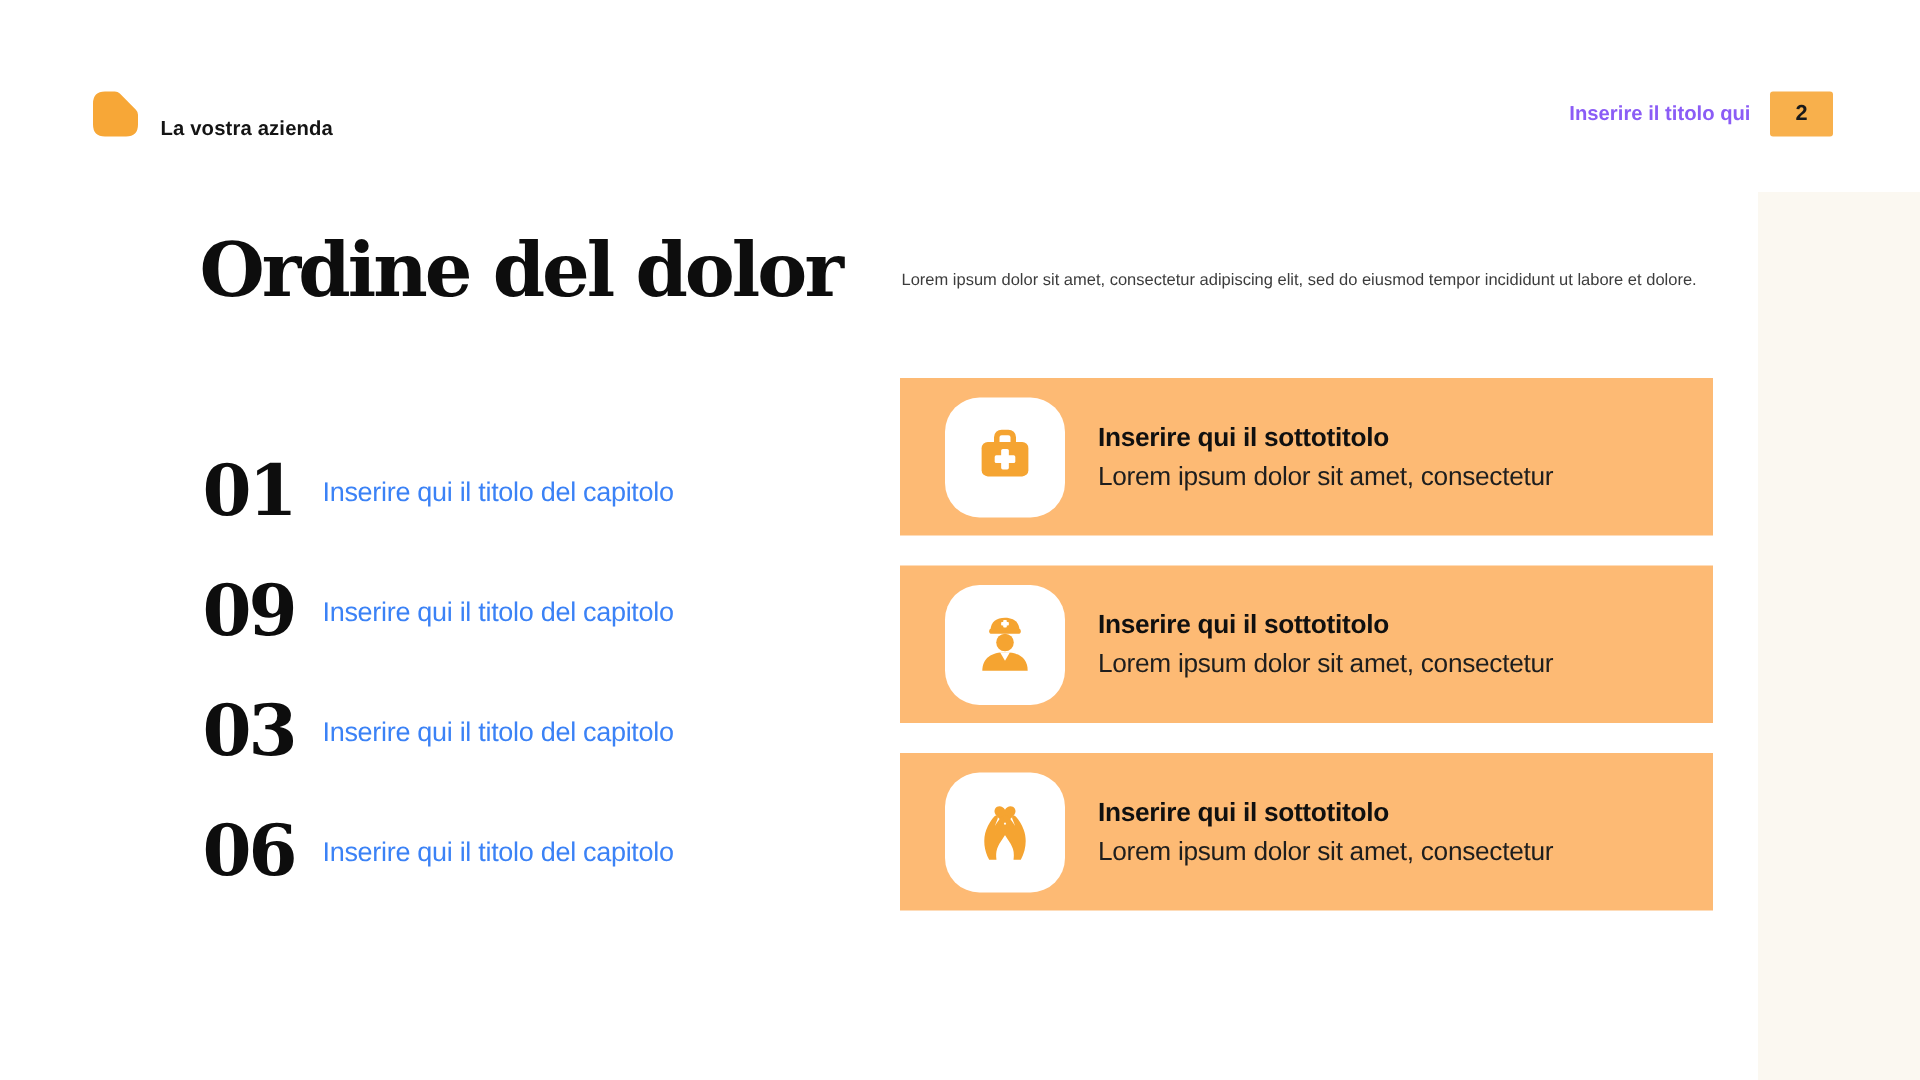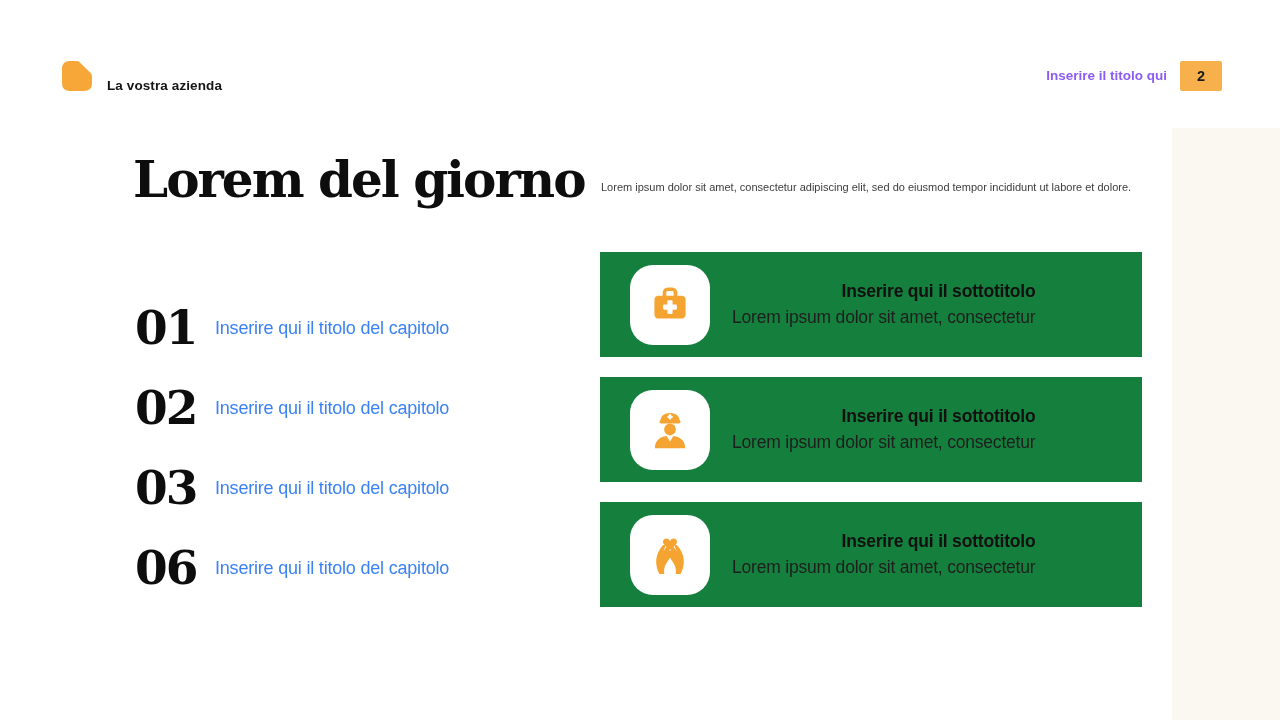--- a/index.html
+++ b/index.html
@@ -37,22 +37,22 @@
   .chapter-row{display:flex;align-items:center;margin-bottom:37px;height:43px;}
   .chapter-number{
     width:80px;font-family:"DejaVu Serif","Liberation Serif",serif;
     font-size:47px;font-weight:700;letter-spacing:-2px;color:#0d0d0d;line-height:43px;
   }
   .chapter-label{font-size:18px;color:#3b82f6;margin-top:2px;letter-spacing:-.2px;}
 
   
   .cards{position:absolute;left:600px;top:252px;width:542px;}
   .card{
-    width:542px;height:105px;background:#15803d;margin-bottom:20px;
-    display:flex;align-items:center;padding-left:30px;box-sizing:border-box;text-align:right;
+    width:542px;height:105px;background:#fdba74;margin-bottom:20px;
+    display:flex;align-items:center;padding-left:30px;box-sizing:border-box;
   }
   .icon-box{
     width:80px;height:80px;background:#ffffff;border-radius:23px;
     display:flex;align-items:center;justify-content:center;flex-shrink:0;
   }
   .card-text{margin-left:22px;}
   .card-title{font-size:17.5px;font-weight:700;color:#101010;margin:0 0 5px 0;letter-spacing:-.2px;}
   .card-body{font-size:17.5px;color:#1e1e1e;margin:0;letter-spacing:-.2px;}
 </style>
 </head>
@@ -69,30 +69,30 @@
       </svg>
     </span>
     <span class="brand-name">La vostra azienda</span>
   </div>
 
   <div class="header-right">
     <span class="hr-title">Inserire il titolo qui</span>
     <span class="page-badge">2</span>
   </div>
 
-  <h1 class="main-title">Lorem del giorno</h1>
+  <h1 class="main-title">Ordine del dolor</h1>
   <p class="desc">Lorem ipsum dolor sit amet, consectetur adipiscing elit, sed do eiusmod tempor incididunt ut labore et dolore.</p>
 
   <div class="chapters">
     <div class="chapter-row">
       <span class="chapter-number">01</span>
       <span class="chapter-label">Inserire qui il titolo del capitolo</span>
     </div>
     <div class="chapter-row">
-      <span class="chapter-number">02</span>
+      <span class="chapter-number">09</span>
       <span class="chapter-label">Inserire qui il titolo del capitolo</span>
     </div>
     <div class="chapter-row">
       <span class="chapter-number">03</span>
       <span class="chapter-label">Inserire qui il titolo del capitolo</span>
     </div>
     <div class="chapter-row">
       <span class="chapter-number">06</span>
       <span class="chapter-label">Inserire qui il titolo del capitolo</span>
     </div>

